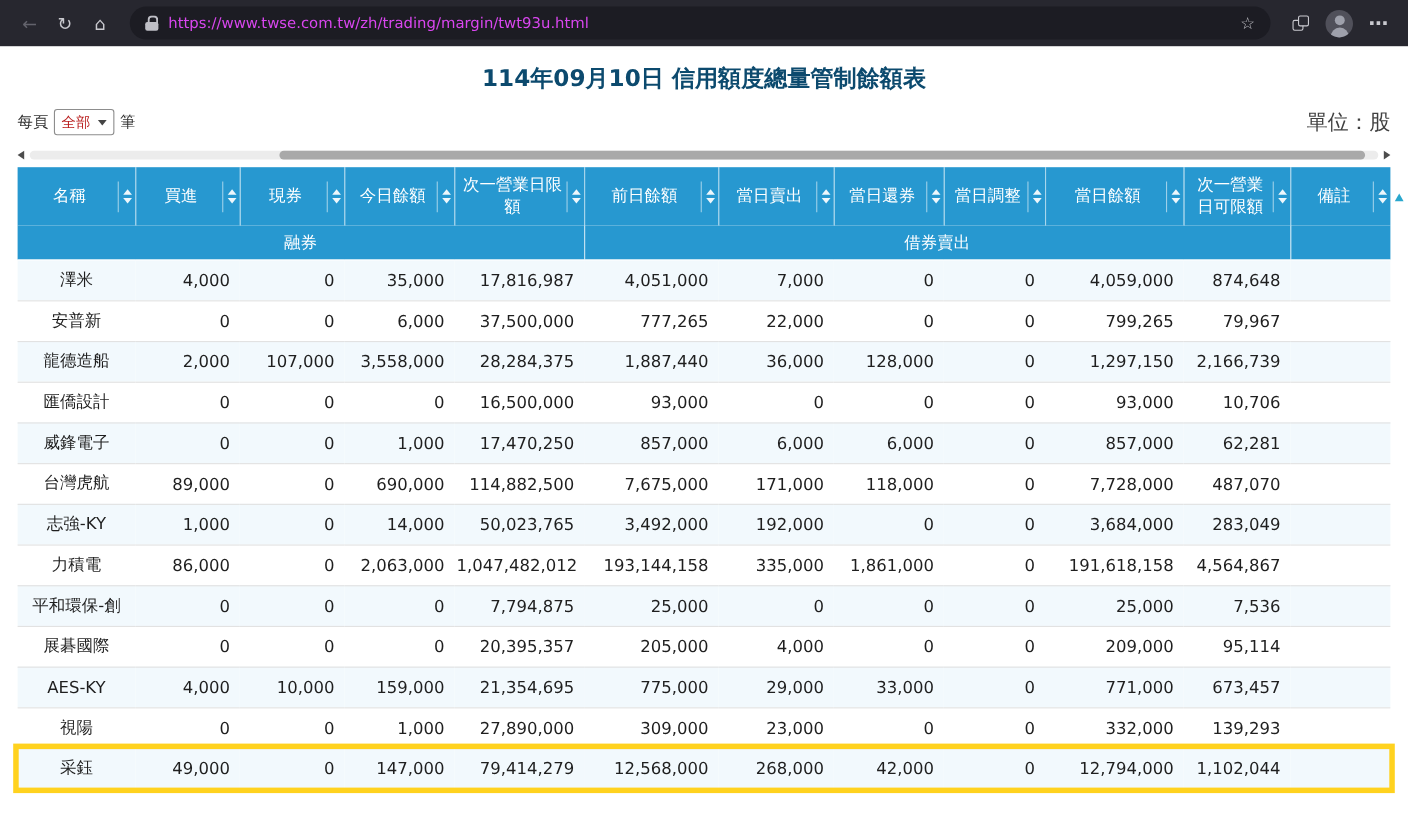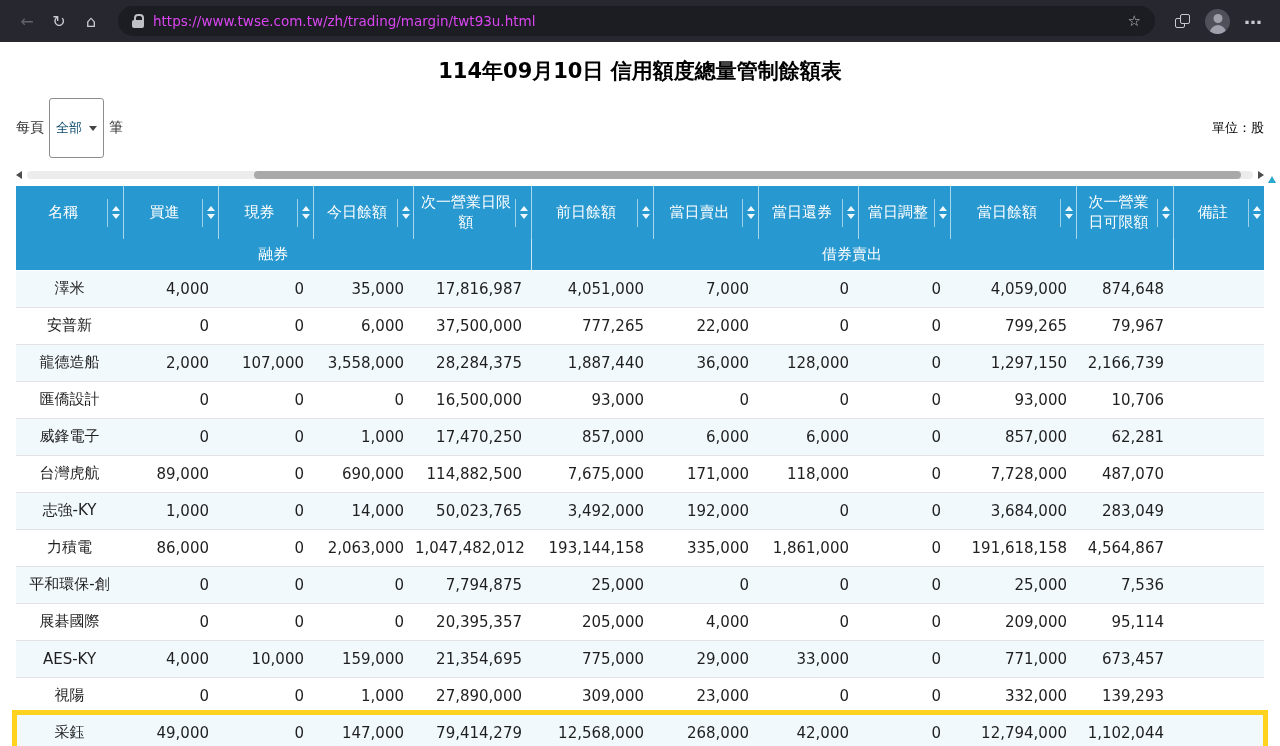--- a/index.html
+++ b/index.html
@@ -57,38 +57,38 @@
   .avatar::after {
     content: ""; position: absolute; top: 16px; left: 50%; transform: translateX(-50%);
     width: 17px; height: 12px; border-radius: 50% 50% 0 0 / 80% 80% 0 0; background: #9ea0ab;
   }
   .more { font-size: 18px; font-weight: bold; transform: translateY(-4px); }
 
   
   .content { position: relative; }
   .title {
     margin: 16px 0 0; text-align: center;
-    font-size: 21px; line-height: 26px; font-weight: bold; color: #000000;
+    font-size: 21px; line-height: 26px; font-weight: bold; color: #0c4a6e;
   }
   .controls {
     display: flex; justify-content: space-between; align-items: center;
     margin: 14px 16px 0; font-size: 14px; color: #333;
   }
   .per-page { display: flex; align-items: center; justify-content: center; }
   .select-box {
     display: inline-flex; align-items: center; gap: 7px;
     border: 1px solid #8d8d8d; border-radius: 3px; background: #fff;
-    padding: 20px 6px; font-size: 13px; margin: 0 5px; color: #0c4a6e;
+    padding: 2px 6px; font-size: 13px; margin: 0 5px; color: #b91c1c;
   }
   .caret {
     width: 0; height: 0; display: inline-block;
     border-left: 4px solid transparent; border-right: 4px solid transparent;
     border-top: 5px solid #444;
   }
-  .unit { color: #000000; font-size: 13px; }
+  .unit { color: #404040; font-size: 19px; }
 
   
   .hscroll { display: flex; align-items: center; gap: 5px; margin: 12px 16px 6px; height: 10px; }
   .h-arrow { width: 0; height: 0; display: inline-block; }
   .h-arrow.left  { border-top: 4px solid transparent; border-bottom: 4px solid transparent; border-right: 6px solid #4d4d4d; }
   .h-arrow.right { border-top: 4px solid transparent; border-bottom: 4px solid transparent; border-left: 6px solid #4d4d4d; }
   .track { flex: 1; height: 8px; background: #ececec; border-radius: 4px; position: relative; }
   .thumb { position: absolute; top: 0; bottom: 0; left: 18.5%; right: 1%; background: #a9a9a9; border-radius: 4px; }
 
   

